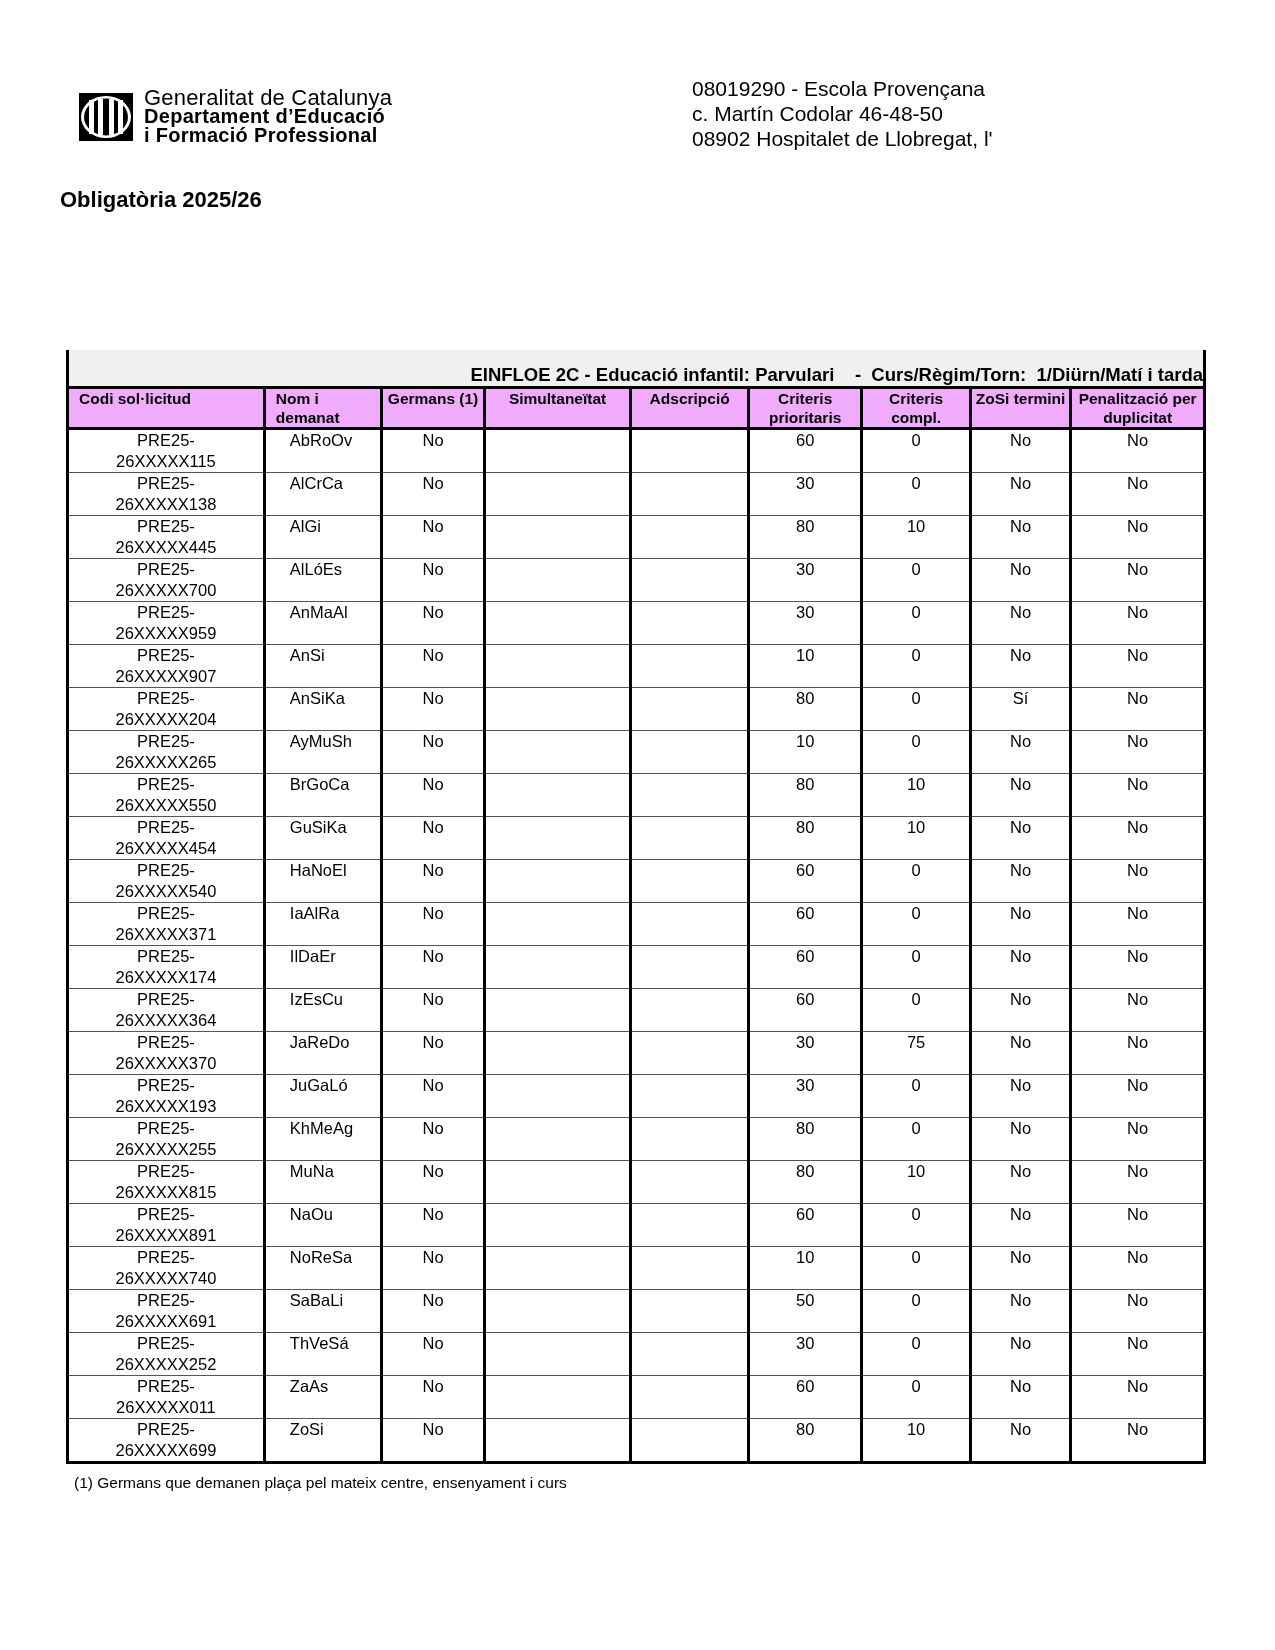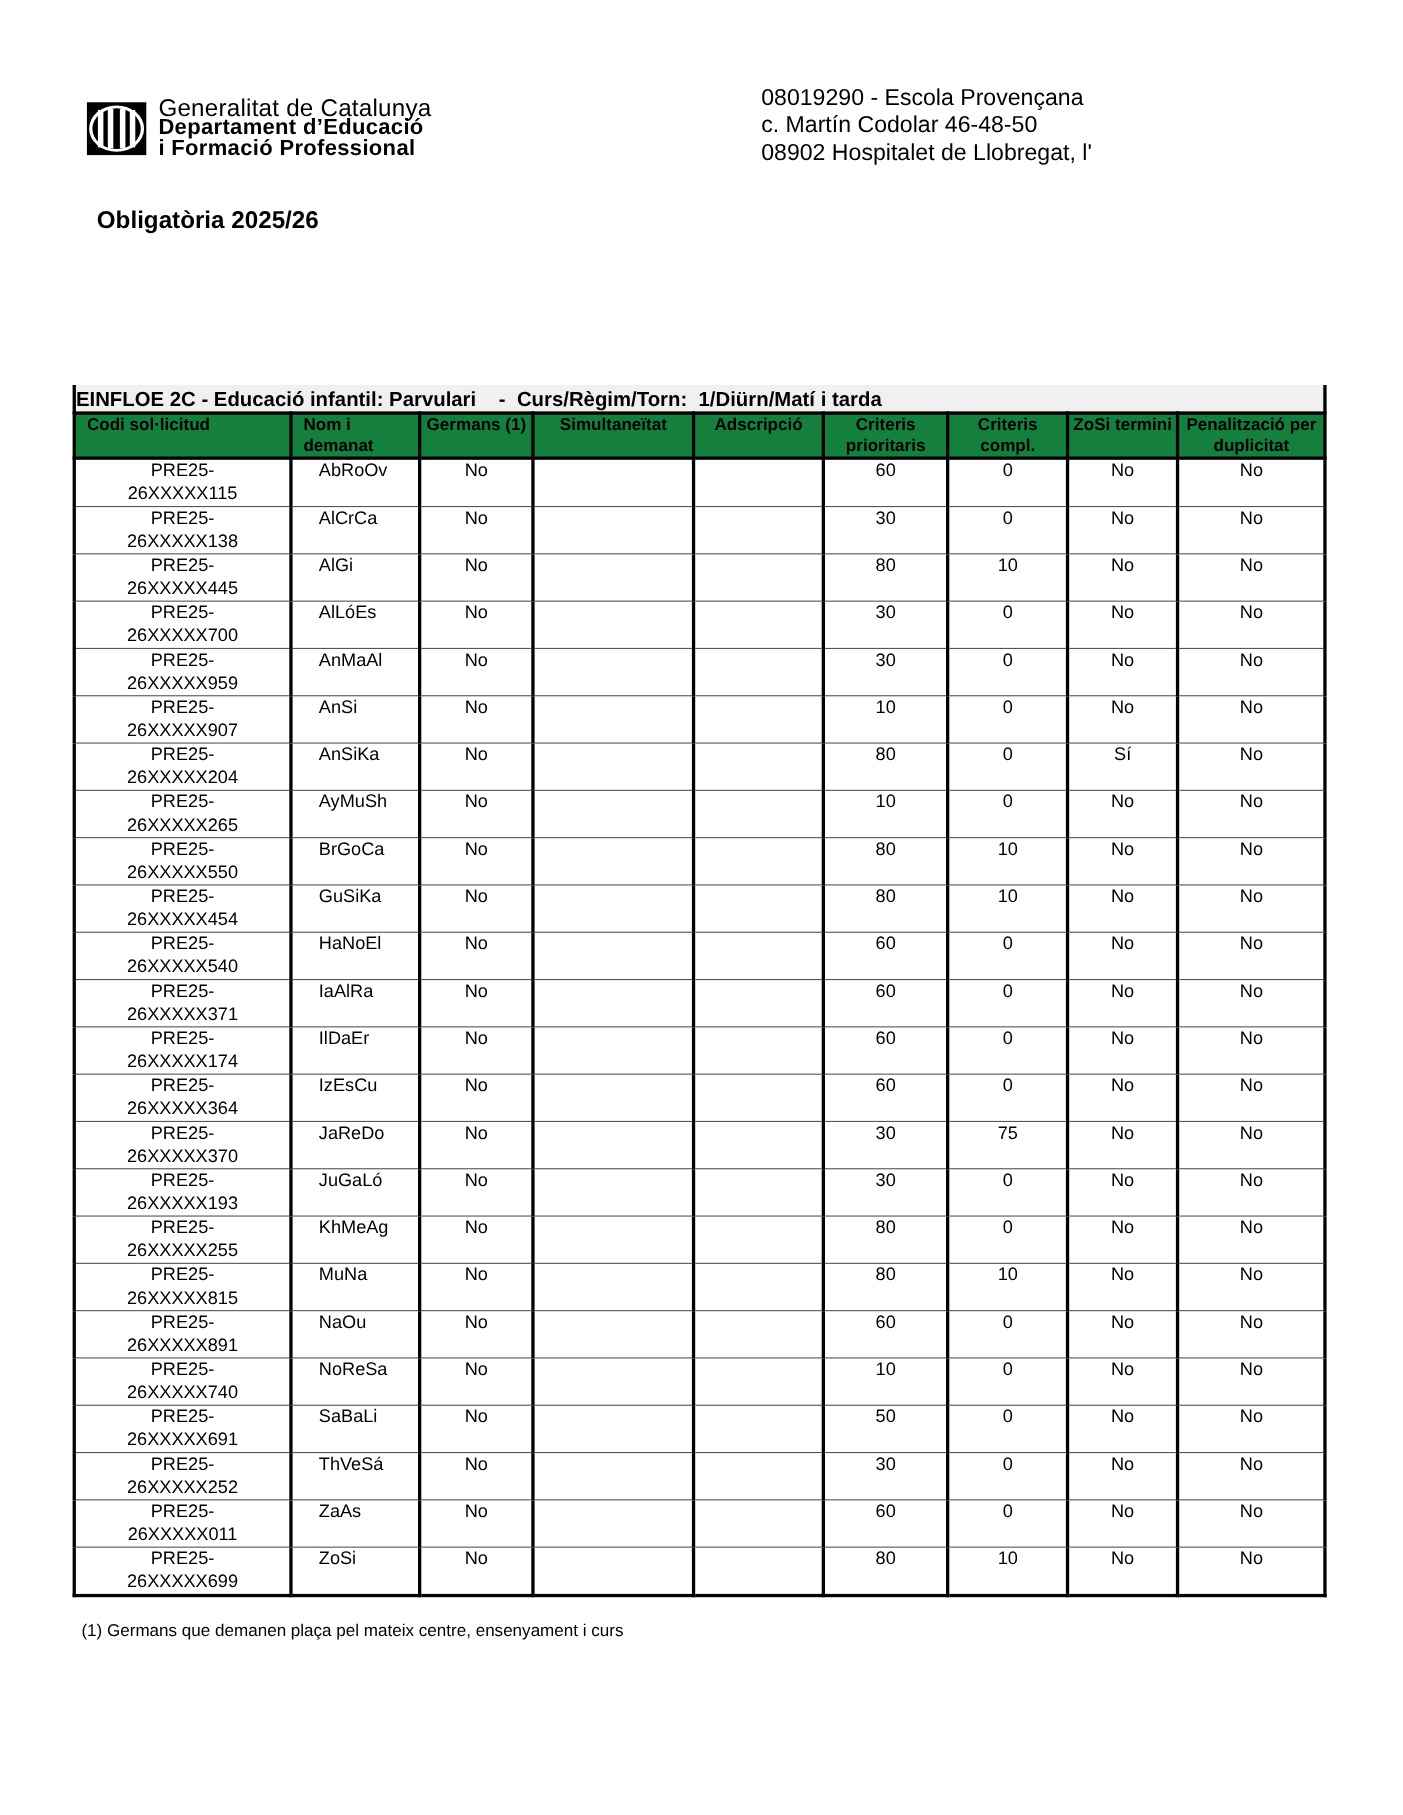--- a/index.html
+++ b/index.html
@@ -8,31 +8,31 @@
     font-family: "Liberation Sans", sans-serif; color: #000;
   }
   .logo { position: absolute; left: 78px; top: 88px; display: flex; align-items: center; }
   .logo-mark { width: 56px; height: 56px; margin-right: 10px; }
   .logo-text { line-height: 19px; }
   .logo-line1 { font-size: 22px; font-weight: normal; letter-spacing: 0.2px; }
   .logo-line2, .logo-line3 { font-size: 20px; font-weight: bold; letter-spacing: 0.3px; }
 
   .address { position: absolute; left: 692px; top: 76px; font-size: 21px; line-height: 25px; }
 
-  .titles { position: absolute; left: 88px; top: 184px; font-size: 22px; font-weight: bold; line-height: 31px; width: 1130px; }
+  .titles { position: absolute; left: 60px; top: 184px; font-size: 22px; font-weight: bold; line-height: 31px; width: 1130px; }
 
   .table-wrap { position: absolute; left: 66px; top: 350px; width: 1140px; }
   table { border-collapse: collapse; width: 100%; table-layout: fixed; font-size: 16.5px; }
   .caption-row td {
-    background: #f0f0f0; font-weight: bold; font-size: 18.5px; text-align: left;
+    background: #f0f0f0; font-weight: bold; font-size: 18.5px; text-align: right;
     border-left: 3px solid #000; border-right: 3px solid #000; border-bottom: 3px solid #000;
-    padding: 2px 0 0 0; height: 22px; white-space: pre;
+    padding: 14px 0 0 0; height: 22px; white-space: pre;
   }
   th {
-    background: #15803d; font-weight: bold; font-size: 15.5px; vertical-align: top;
+    background: #f0abfc; font-weight: bold; font-size: 15.5px; vertical-align: top;
     border: 3px solid #000; padding: 0 2px; line-height: 19px; text-align: center;
     height: 38px;
   }
   th.left { text-align: left; padding-left: 10px; }
   td.cell {
     border-left: 3px solid #000; border-right: 3px solid #000;
     border-bottom: 1.5px solid #555; vertical-align: top; line-height: 21px;
     padding: 0 2px; height: 41px; text-align: center;
   }
   td.cell.name { text-align: left; padding-left: 24px; }

